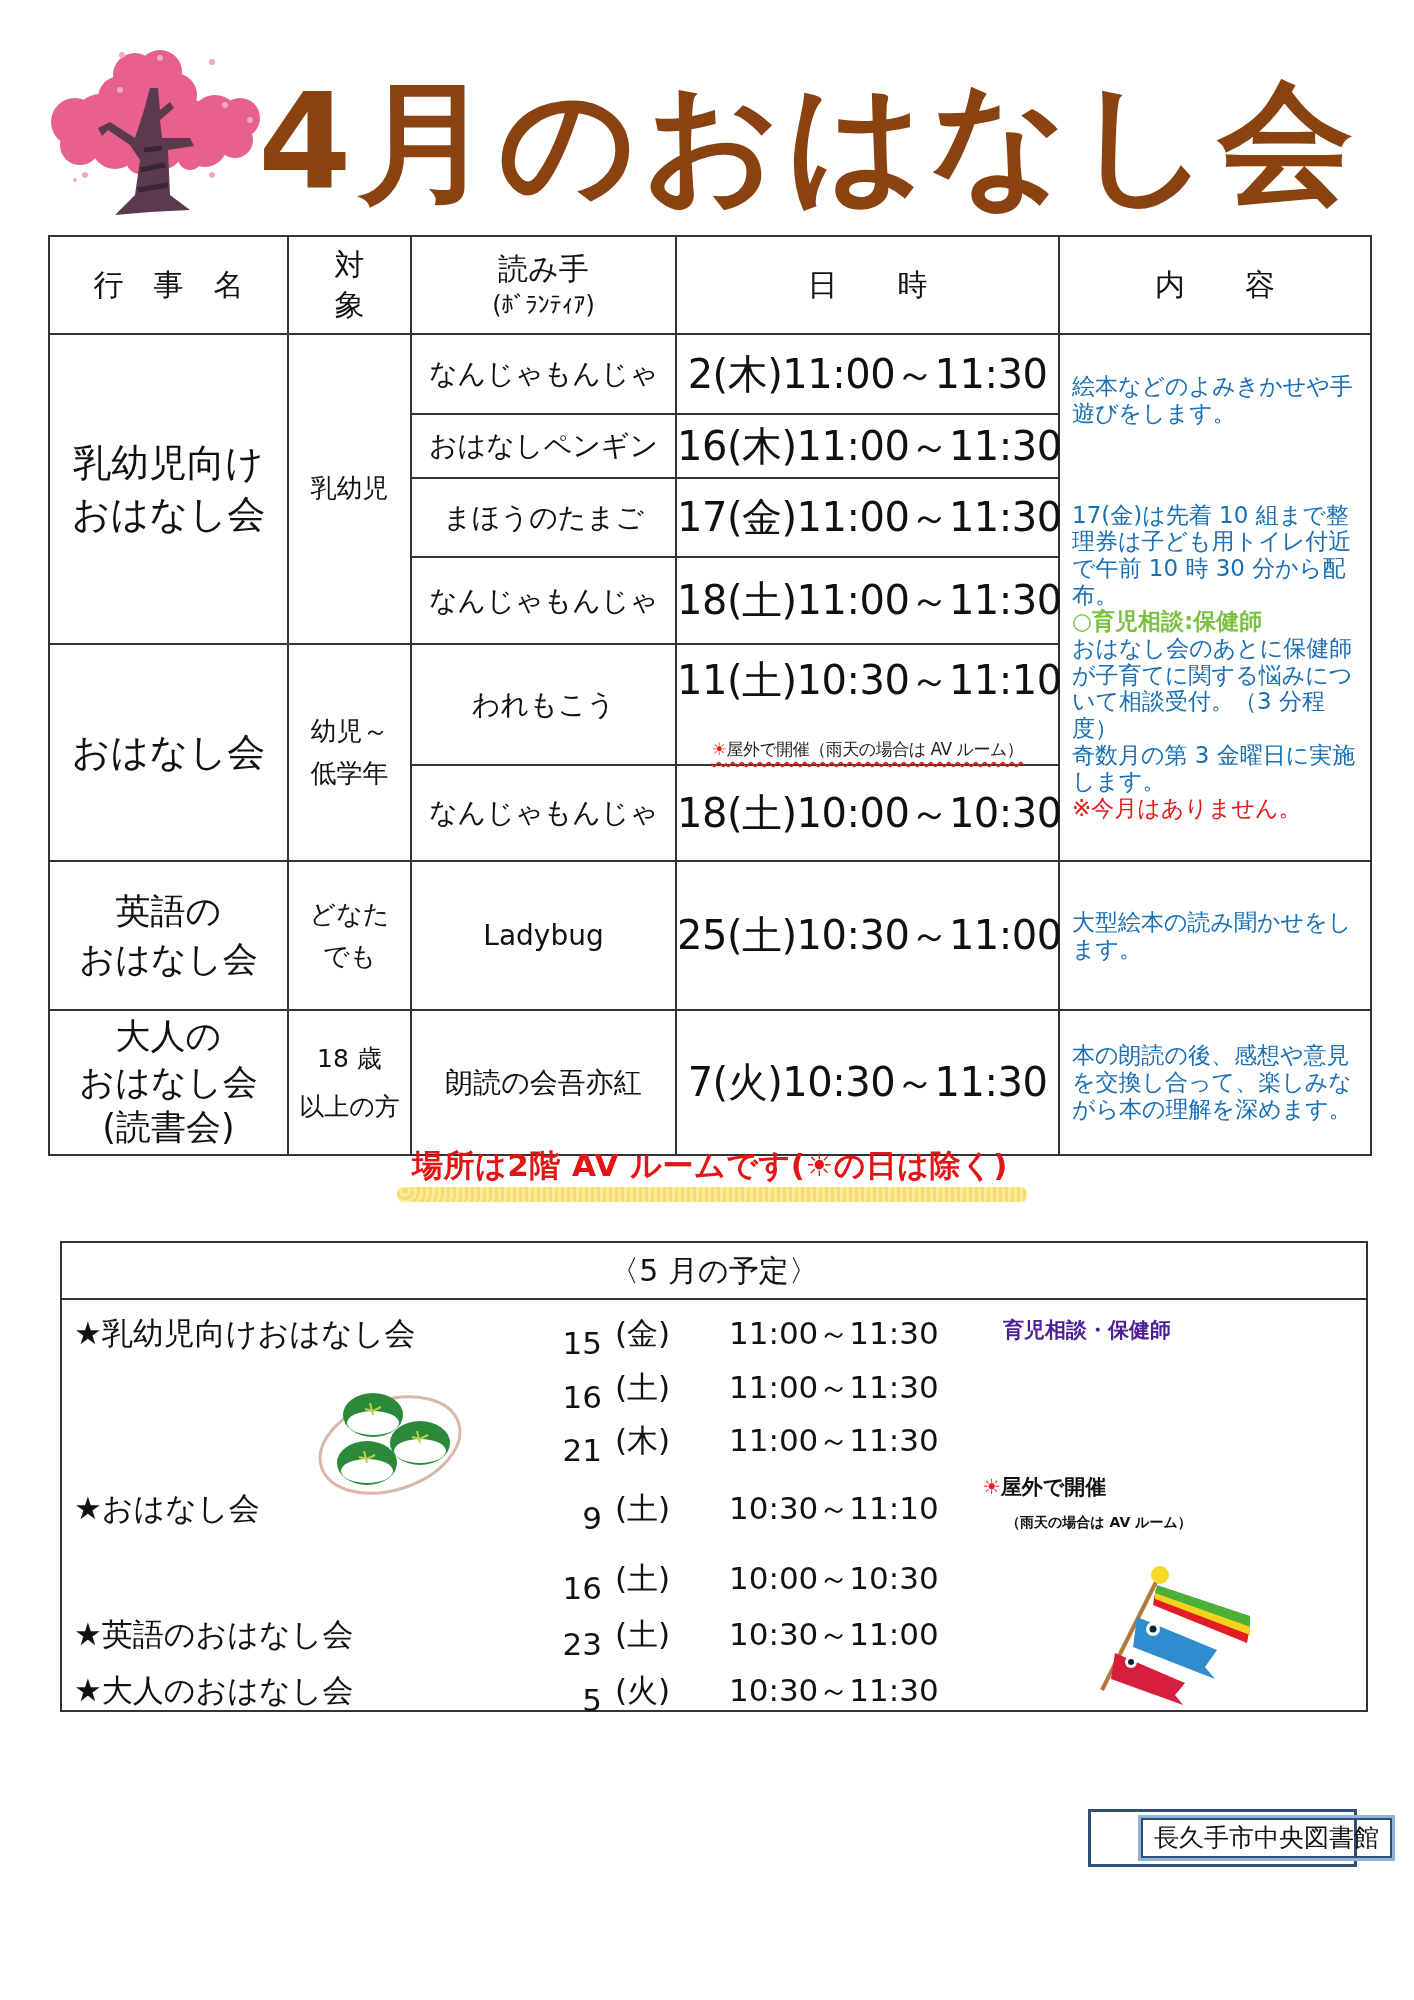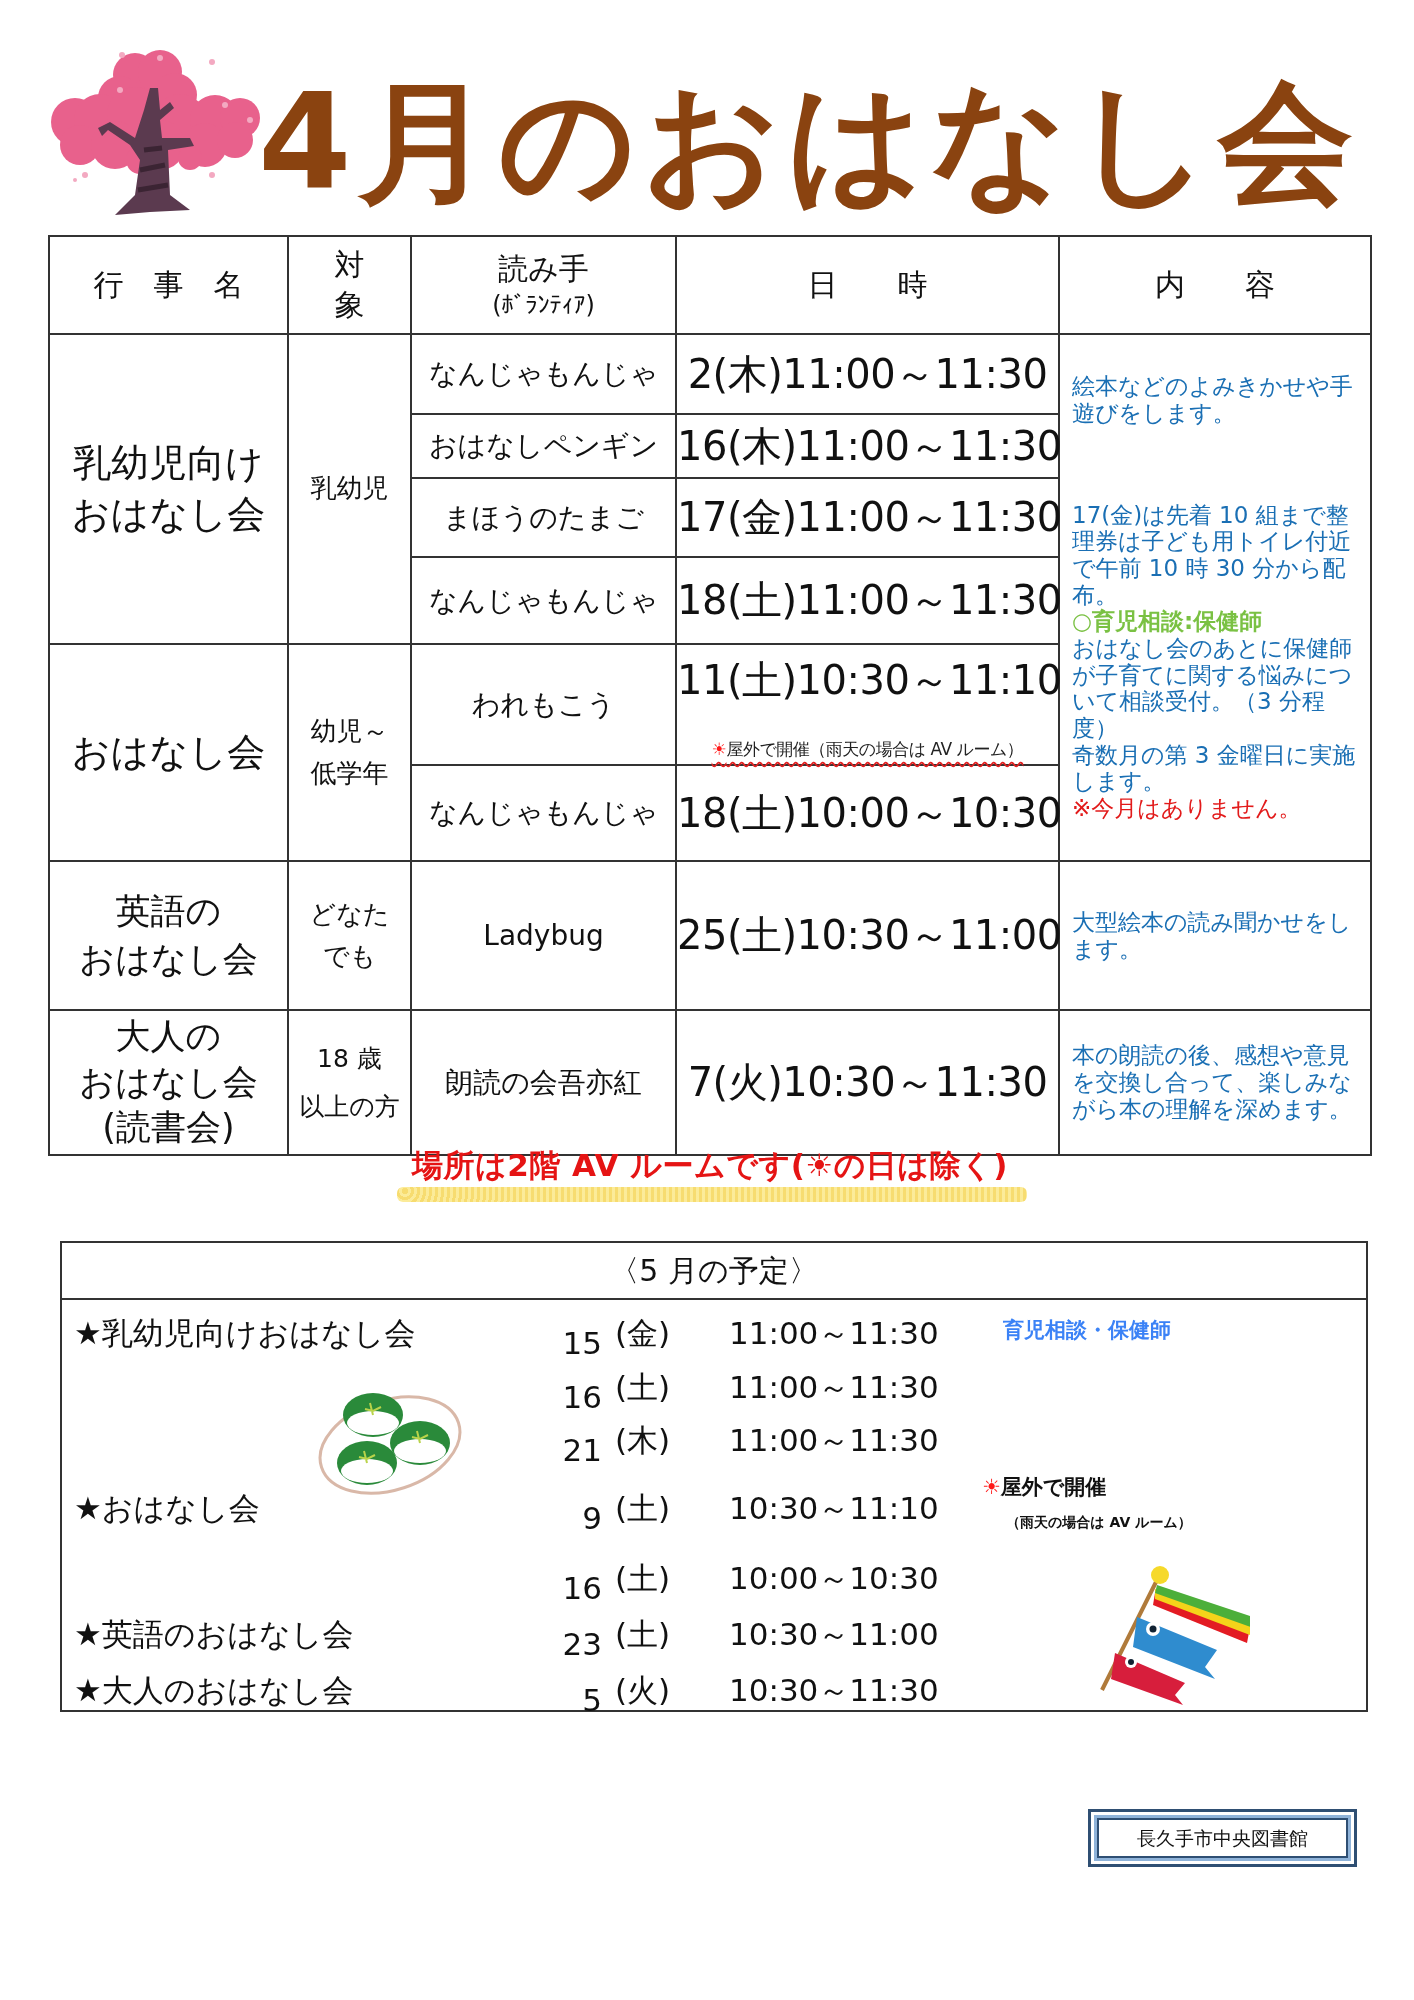--- a/index.html
+++ b/index.html
@@ -38,33 +38,33 @@
 
   
   .may { left:60px; top:1241px; width:1308px; height:471px; border:2px solid #333; box-sizing:border-box; }
   .may-title { position:absolute; left:0; top:0; width:100%; height:55px; border-bottom:2px solid #333;
                text-align:center; font-size:30px; line-height:55px; }
   .may-row { position:absolute; left:0; width:100%; height:40px; font-size:31px; line-height:40px; white-space:nowrap; }
   .may-row .name { position:absolute; left:12px; }
   .may-row .day { position:absolute; left:460px; width:80px; text-align:right;margin-top:10px; }
   .may-row .wd { position:absolute; left:553px; }
   .may-row .time { position:absolute; left:667px; }
-  .may-note-green { left:1003px; top:1316px; font-size:21px; font-weight:bold; color:#3b82f6; }
+  .may-note-green { left:1003px; top:1316px; font-size:21px; font-weight:bold; color:#4c1d95; }
   .may-note-out1 { left:982px; top:1473px; font-size:21px; font-weight:bold; color:#111; }
   .may-note-out2 { left:1006px; top:1514px; font-size:14px; font-weight:bold; color:#111; }
 
   
   .mochi { left:315px; top:1385px; width:150px; height:110px; }
   .koi { left:1075px; top:1555px; width:175px; height:150px; }
 
   
   .footer { left:1088px; top:1809px; width:269px; height:58px; box-sizing:border-box;
             border:3px solid #2f4f73; padding:3px; background:#fff; }
   .footer-inner { width:100%; height:100%; box-sizing:border-box; border:3px solid #8fb3d9; outline:2px solid #2f4f73; outline-offset:-5px;
-                  text-align:center; font-size:19px; line-height:40px; color:#111; }
+                  text-align:center; font-size:25px; line-height:40px; color:#111;margin-left:44px; }
 </style>
 </head>
 <body>
 
 <svg class="abs tree" viewBox="0 0 230 180">
   <g fill="#e8618c">
     <circle cx="95" cy="25" r="22"></circle>
       <circle cx="120" cy="22" r="22"></circle>
       <circle cx="80" cy="48" r="22"></circle>
     <circle cx="135" cy="45" r="22"></circle>

